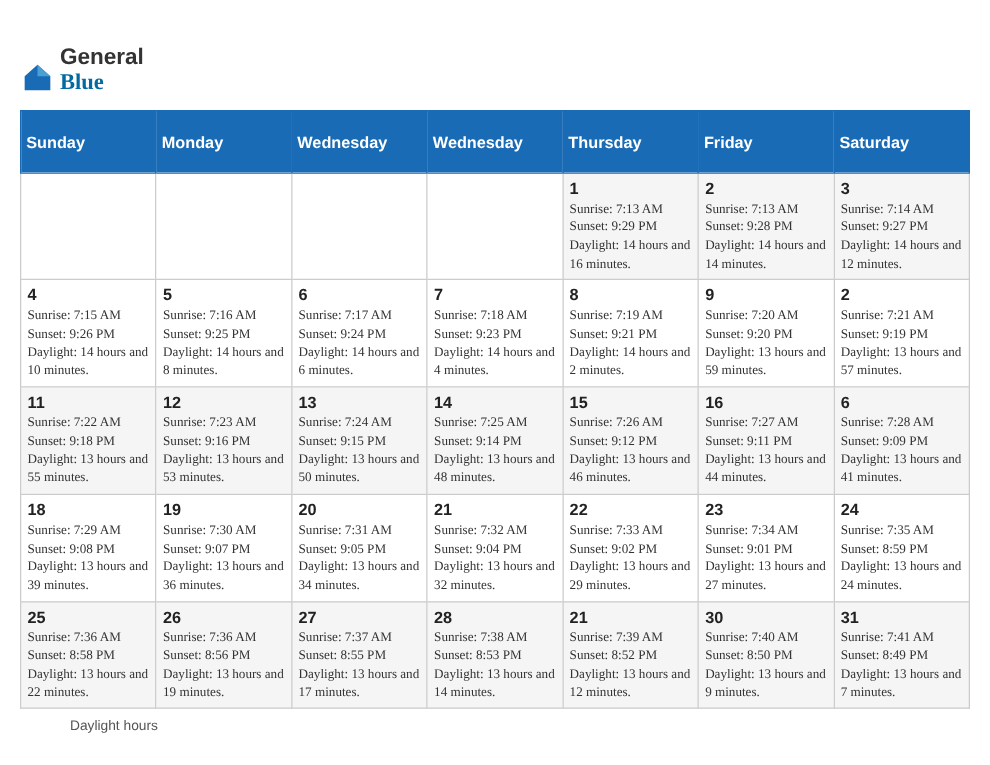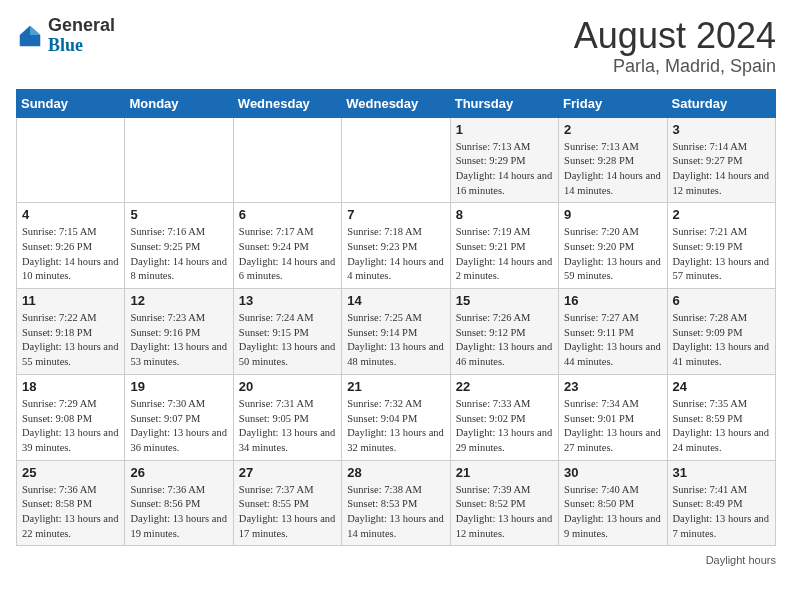--- a/index.html
+++ b/index.html
@@ -11,22 +11,23 @@
       padding: 16px;
     }
     .header {
       display: flex;
       align-items: flex-start;
       justify-content: space-between;
       margin-bottom: 12px;
     }
     .logo {
       display: flex;
-      align-items: center;
+      align-items: flex-end;
       gap: 4px;
+      margin-top: 20px;
     }
     .logo-text {
       font-size: 18px;
       font-weight: bold;
       line-height: 1.1;
     }
     .logo-general { color: #333; }
     .logo-blue { color: #0369a1; font-family: Liberation Serif, serif; }
     .logo-icon {
       width: 28px;
@@ -46,21 +47,21 @@
       color: #555;
     }
     .calendar-table {
       width: 100%;
       border-collapse: collapse;
       font-size: 11px;
     }
     .calendar-table thead tr th {
       background-color: #1a6bb5;
       color: #fff;
-      padding: 6px 4px;
+      padding: 17px 4px;
       text-align: left;
       font-size: 13px;
       font-weight: bold;
       border: 1px solid #1a6bb5;
     }
     .calendar-table tbody tr td {
       border: 1px solid #ccc;
       vertical-align: top;
       padding: 4px 5px;
       width: calc(100% / 7);
@@ -85,42 +86,38 @@
       line-height: 1.4;
       font-family: Liberation Serif, serif;
     }
     .empty-cell {
       background: #fff !important;
     }
     .footer-note {
       margin-top: 8px;
       font-size: 11px;
       color: #555;
-      text-align: right;
+      text-align: left;
       padding-left: 40px;
     }
   </style>
 </head>
 <body>
 
 <div class="header">
   <div class="logo">
     <svg class="logo-icon" viewBox="0 0 30 30">
       <polygon points="15,4 26,14 26,26 4,26 4,14" fill="#1a6bb5"></polygon>
       <polygon points="15,4 26,14 15,14" fill="#4a9fd4"></polygon>
     </svg>
     <div class="logo-text">
       <span class="logo-general">General</span><br>
       <span class="logo-blue">Blue</span>
     </div>
   </div>
-  <div class="title-block">
-    <div class="month-title">August 2024</div>
-    <div class="location-title">Parla, Madrid, Spain</div>
-  </div>
 </div>
 
 <table class="calendar-table">
   <thead>
     <tr>
 
     <th>Sunday</th>
         <th>Monday</th>
         <th>Wednesday</th>
         <th>Wednesday</th>

